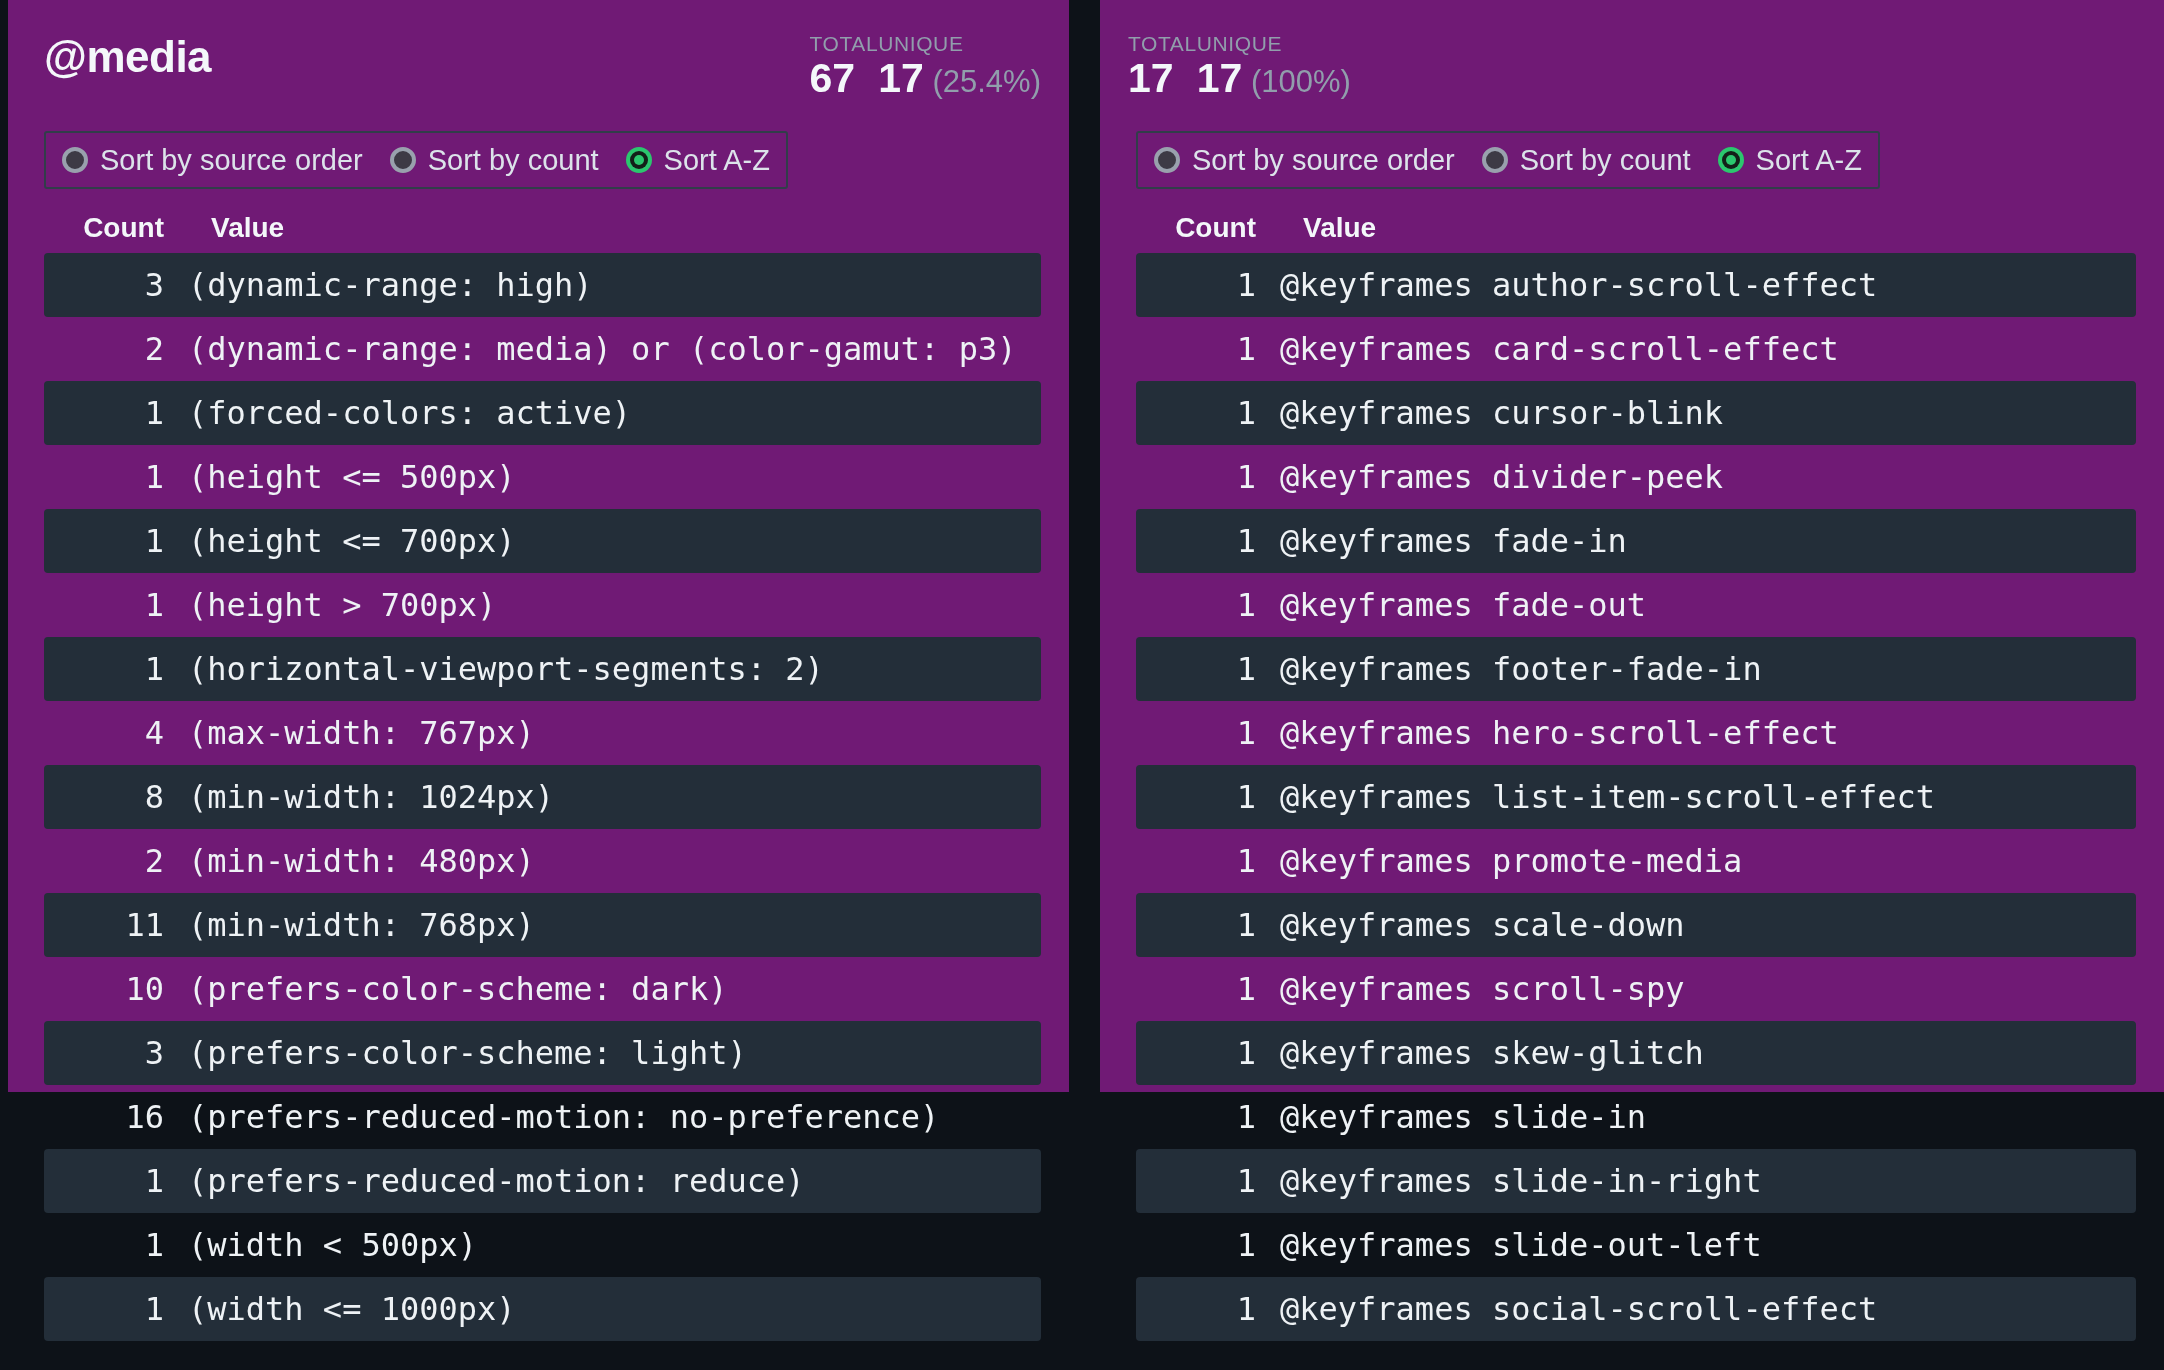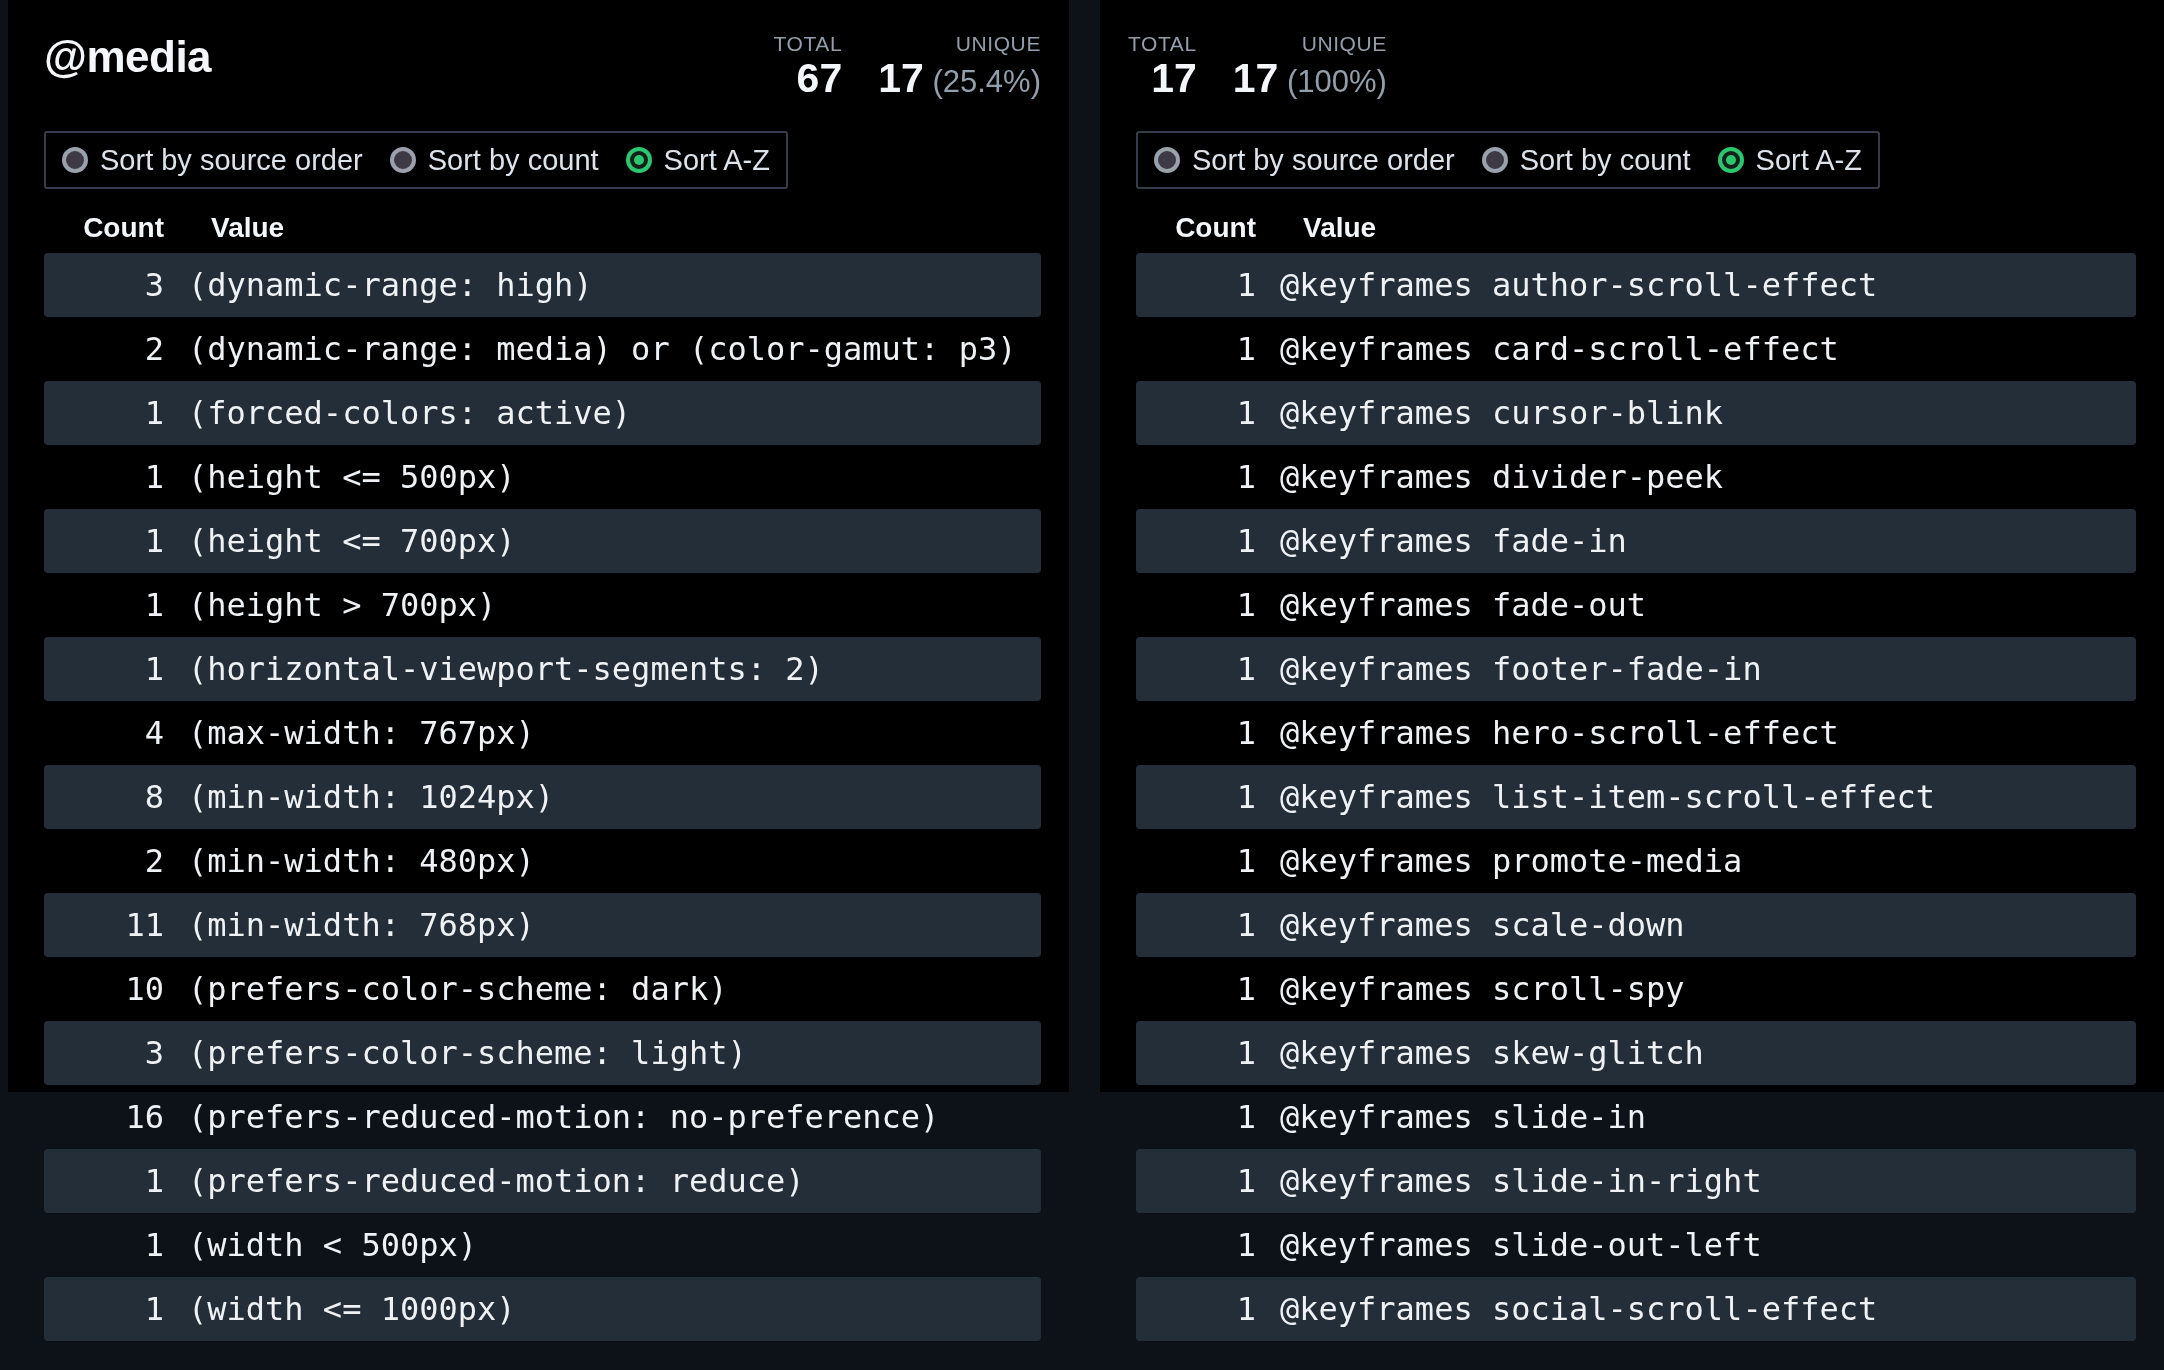--- a/index.html
+++ b/index.html
@@ -4,32 +4,32 @@
 <style>
   * { margin:0; padding:0; box-sizing:border-box; }
   html,body { width:2164px; height:1370px; overflow:hidden; }
   body {
     background:#0d1218;
     font-family:"Liberation Sans", sans-serif;
     position:relative;
   }
   .panel {
     position:absolute; top:0; height:1092px;
-    background:#000000;
+    background:#701a75;
     padding:30px 28px 0 28px;
   }
   .panel.left  { left:8px;    width:1061px; }
   .panel.right { left:1100px; width:1064px; }
 
   .panel-header { display:flex; justify-content:space-between; align-items:flex-start; height:66px; }
   .panel-title {
     font-size:44px; font-weight:700; color:#f4f7fa;
     letter-spacing:-0.5px; line-height:54px; padding-left:8px;
   }
-  .stats { display:flex; gap:36px; padding-top:1px;text-align:right; }
+  .stats { display:flex; padding-top:1px; }
   .stat { display:flex; flex-direction:column; }
   .stat-label { font-size:21px; color:#919eac; letter-spacing:0.6px; line-height:25px; margin-bottom:3px; }
   .stat-line { font-size:31px; color:#919eac; line-height:38px; white-space:nowrap; }
   .stat-number { font-size:41px; font-weight:700; color:#f4f7fa; }
 
   .sort-box {
     margin-top:35px; margin-left:8px;
     display:inline-flex; align-items:center; gap:27px;
     height:58px; padding:0 16px 0 16px;
     border:2px solid #313d4a; border-radius:3px;

